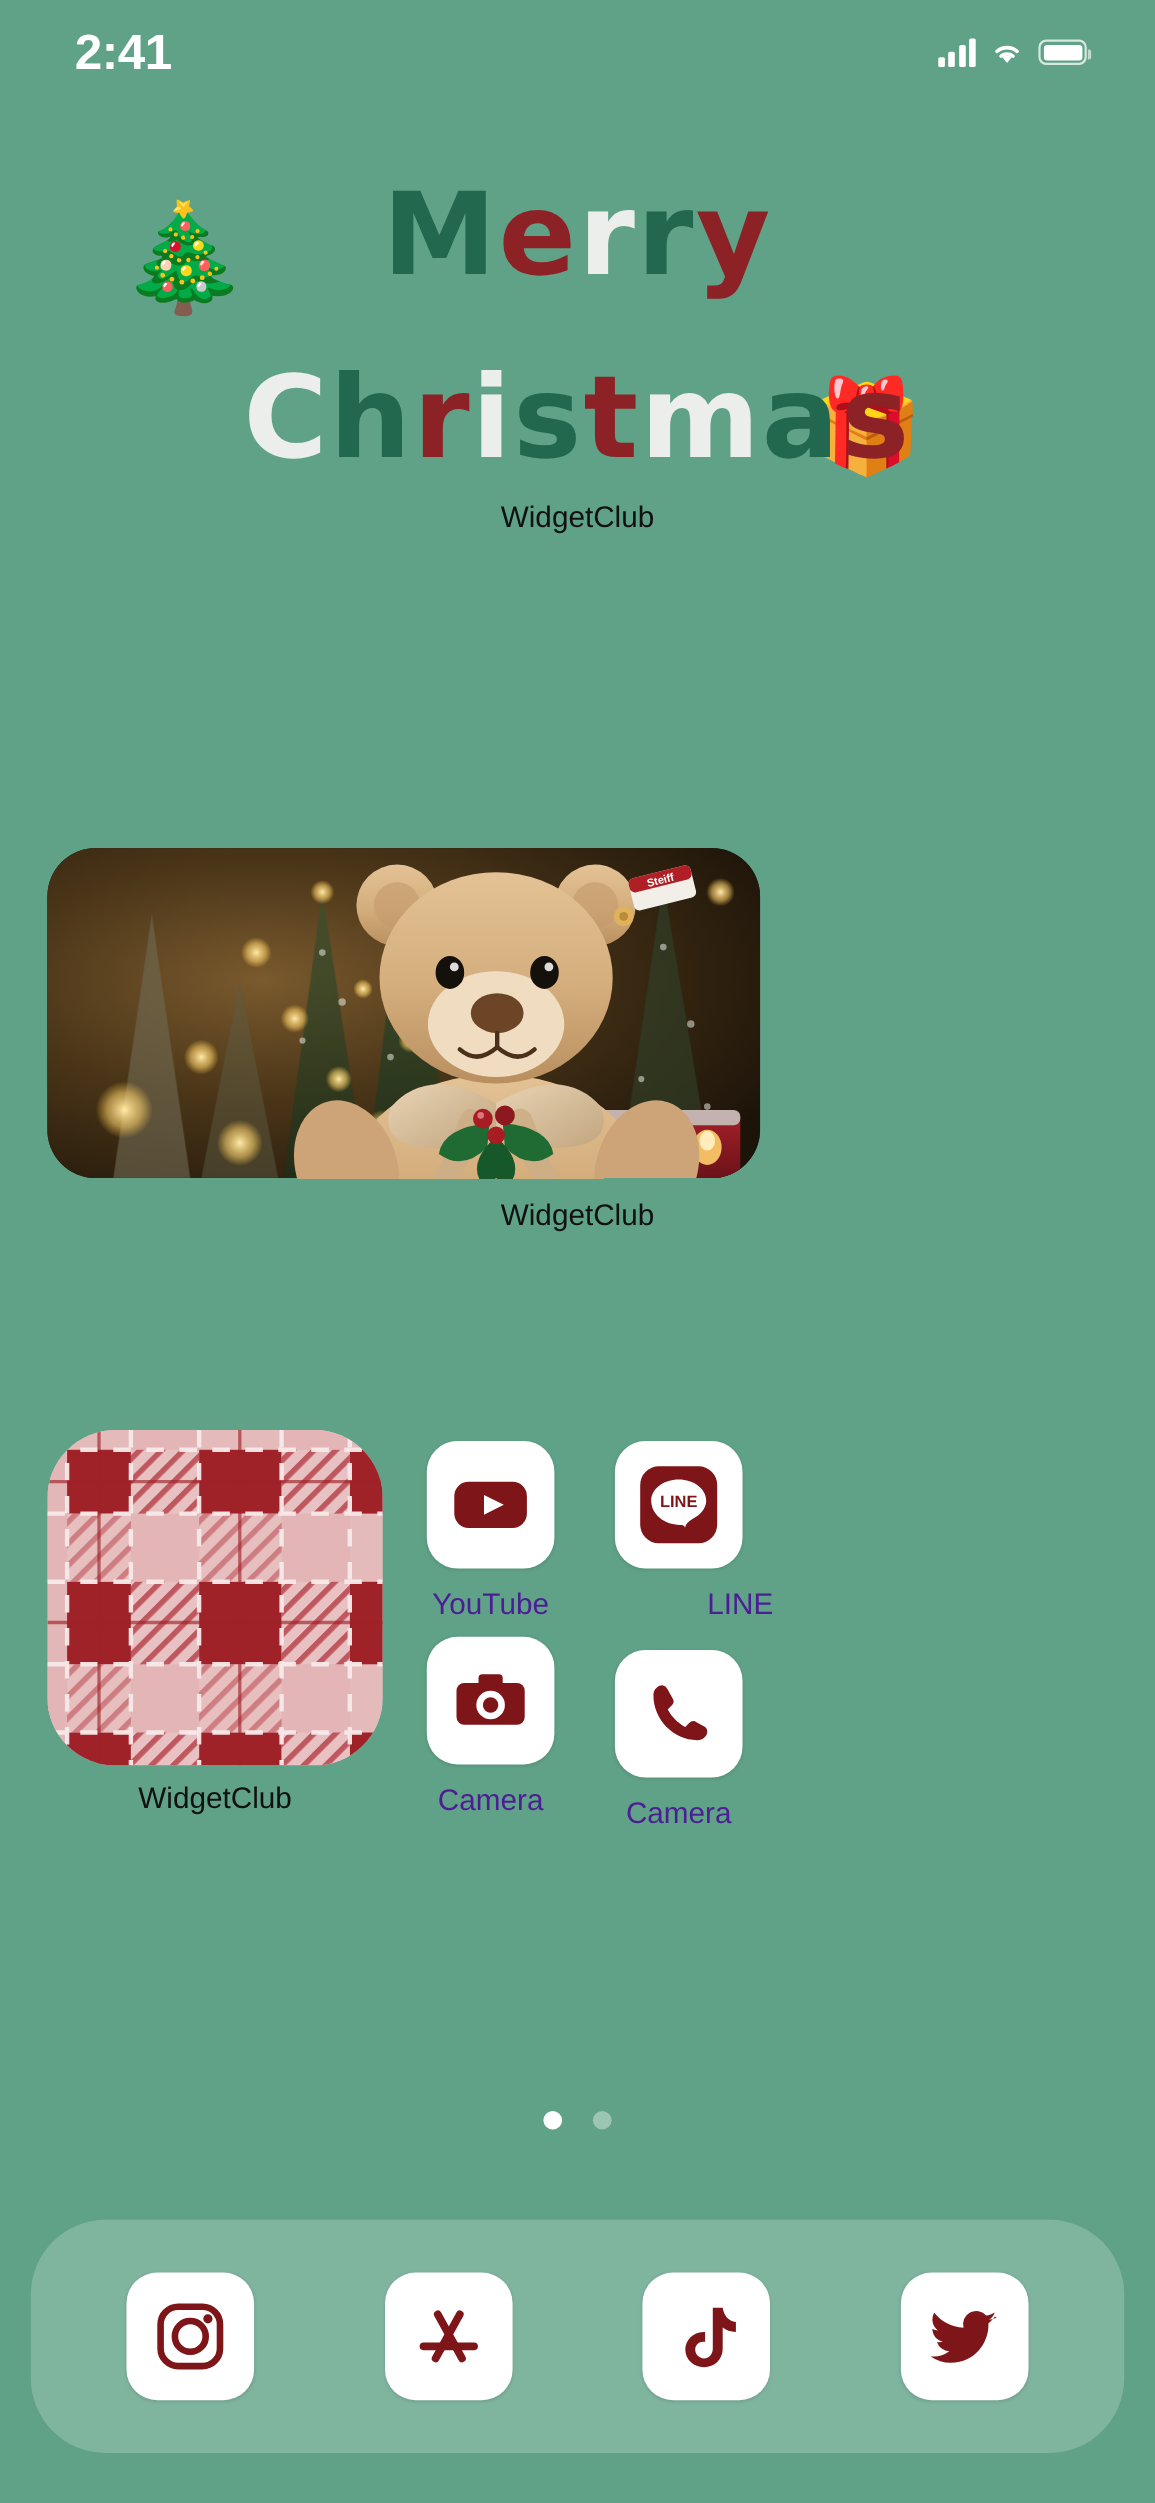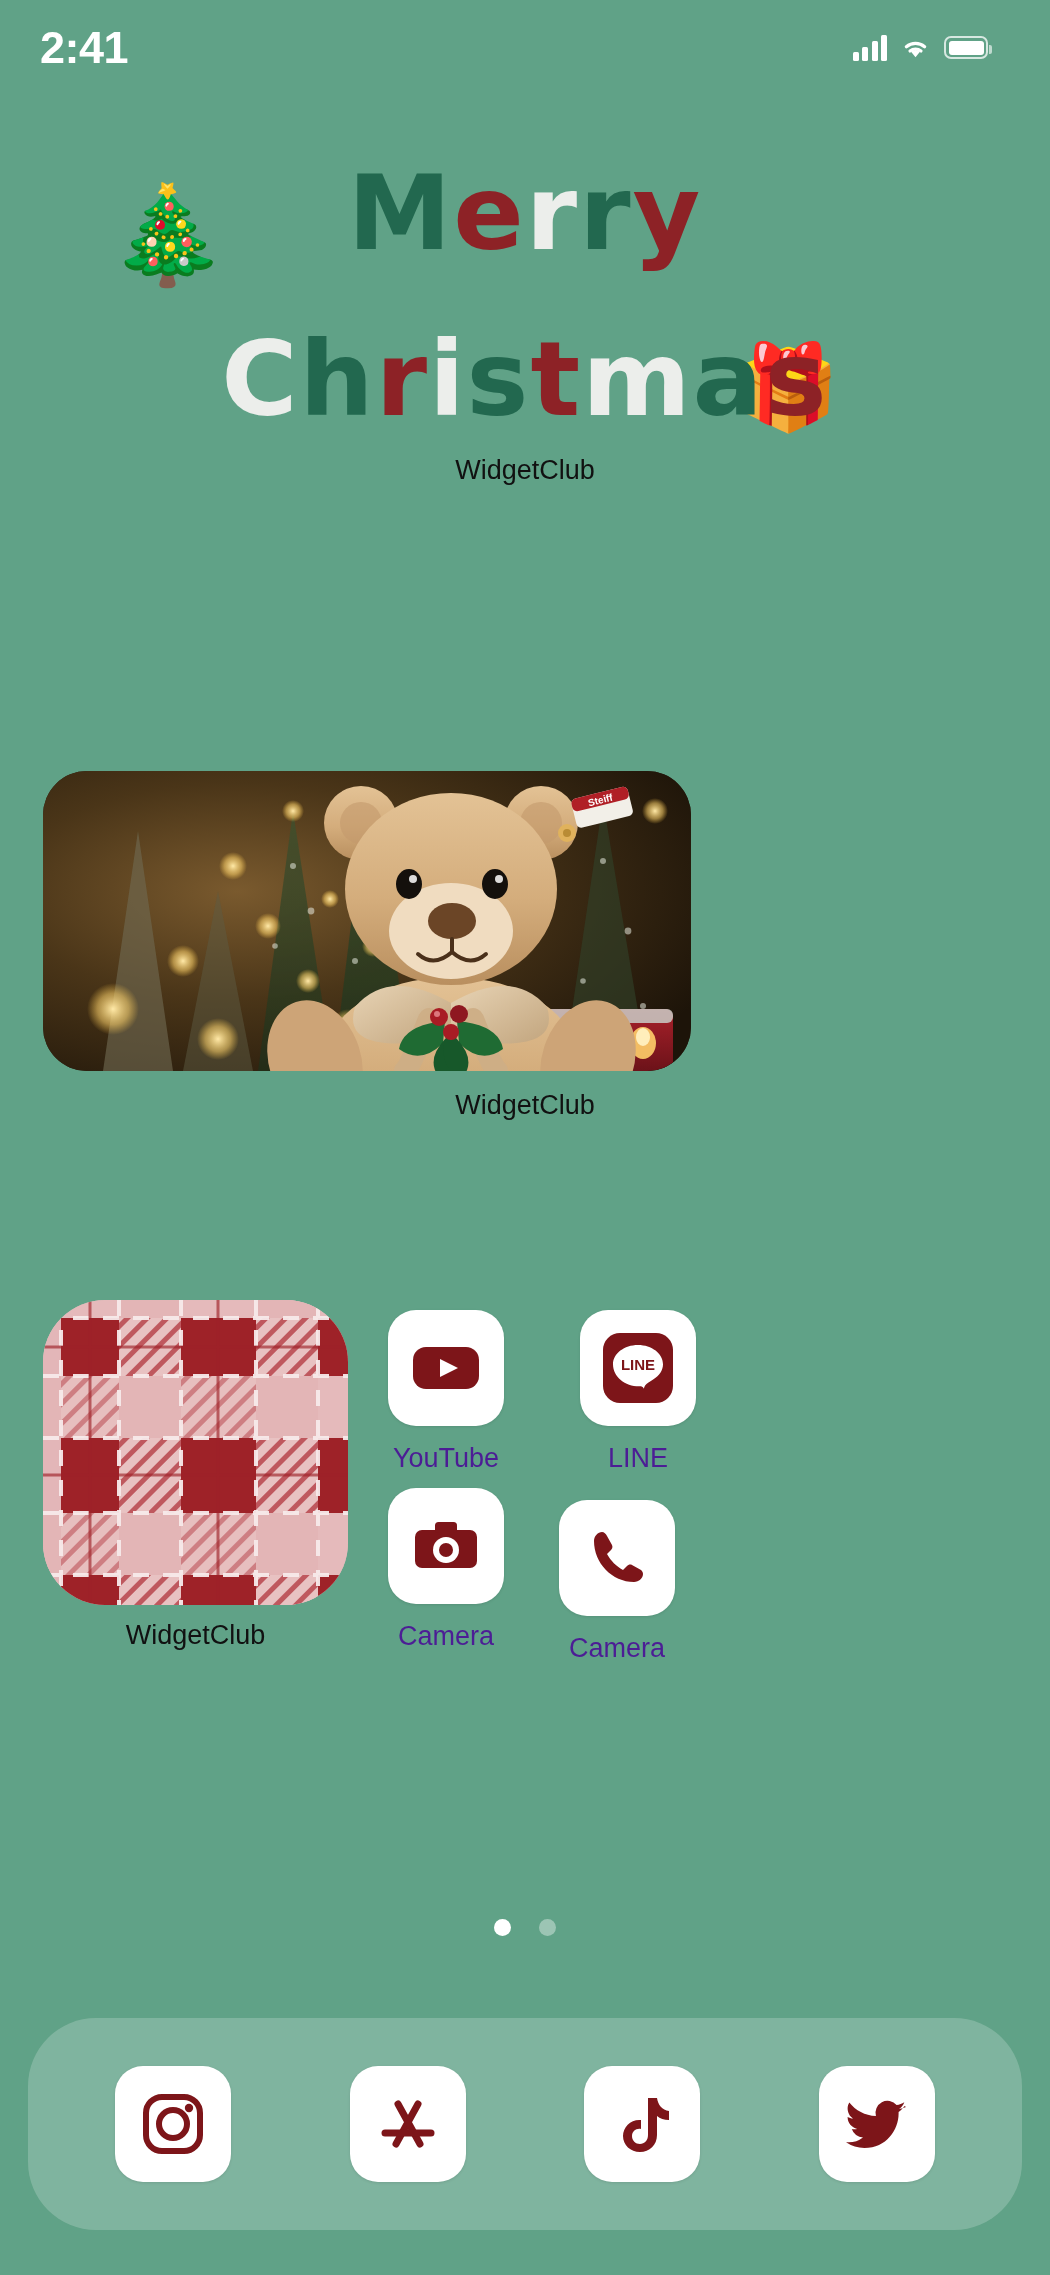--- a/index.html
+++ b/index.html
@@ -8,21 +8,21 @@
     font-family:"Liberation Sans", sans-serif;
     background:#60a287;
     overflow:hidden;
     position:relative;
   }
 
   
   .statusbar{
     position:absolute; top:0; left:0; width:1050px; height:95px;
     display:flex; align-items:center; justify-content:space-between;
-    padding:0 62px 0 40px;
+    padding:0 62px 0 68px;
   }
   .sb-time{
     color:#fff; font-size:45px; font-weight:600; letter-spacing:-0.5px;
     line-height:1;
   }
   .sb-right{ display:flex; align-items:center; gap:13px; }
   .bars{ display:flex; align-items:flex-end; gap:3.5px; height:26px; }
   .bars i{ display:block; width:6px; background:#fff; border-radius:1.5px; }
   .bars i:nth-child(1){ height:9px; }
   .bars i:nth-child(2){ height:14px; }
@@ -98,21 +98,21 @@
   .app-tile{
     width:116px; height:116px; margin:0 auto; background:#fff;
     border-radius:28px; display:flex; align-items:center; justify-content:center;
     box-shadow:0 1px 3px rgba(0,0,0,.10);
   }
   .app-name{
     margin-top:17px; font-size:27px; color:#4c1d95;
     font-family:"Liberation Sans", sans-serif;
   }
   .app-yt   { left:360px; top:1310px; }
-  .app-line { left:552px; top:1310px; }
+  .app-line { left:531px; top:1310px;text-align:right; }
   .app-cam  { left:360px; top:1488px; }
   .app-ph   { left:531px; top:1500px; }
   .app-tile svg{ display:block; }
 
   
   .dots{
     position:absolute; top:1919px; left:0; width:1050px;
     display:flex; justify-content:center; gap:28px;
   }
   .dot{ width:17px; height:17px; border-radius:50%; }

